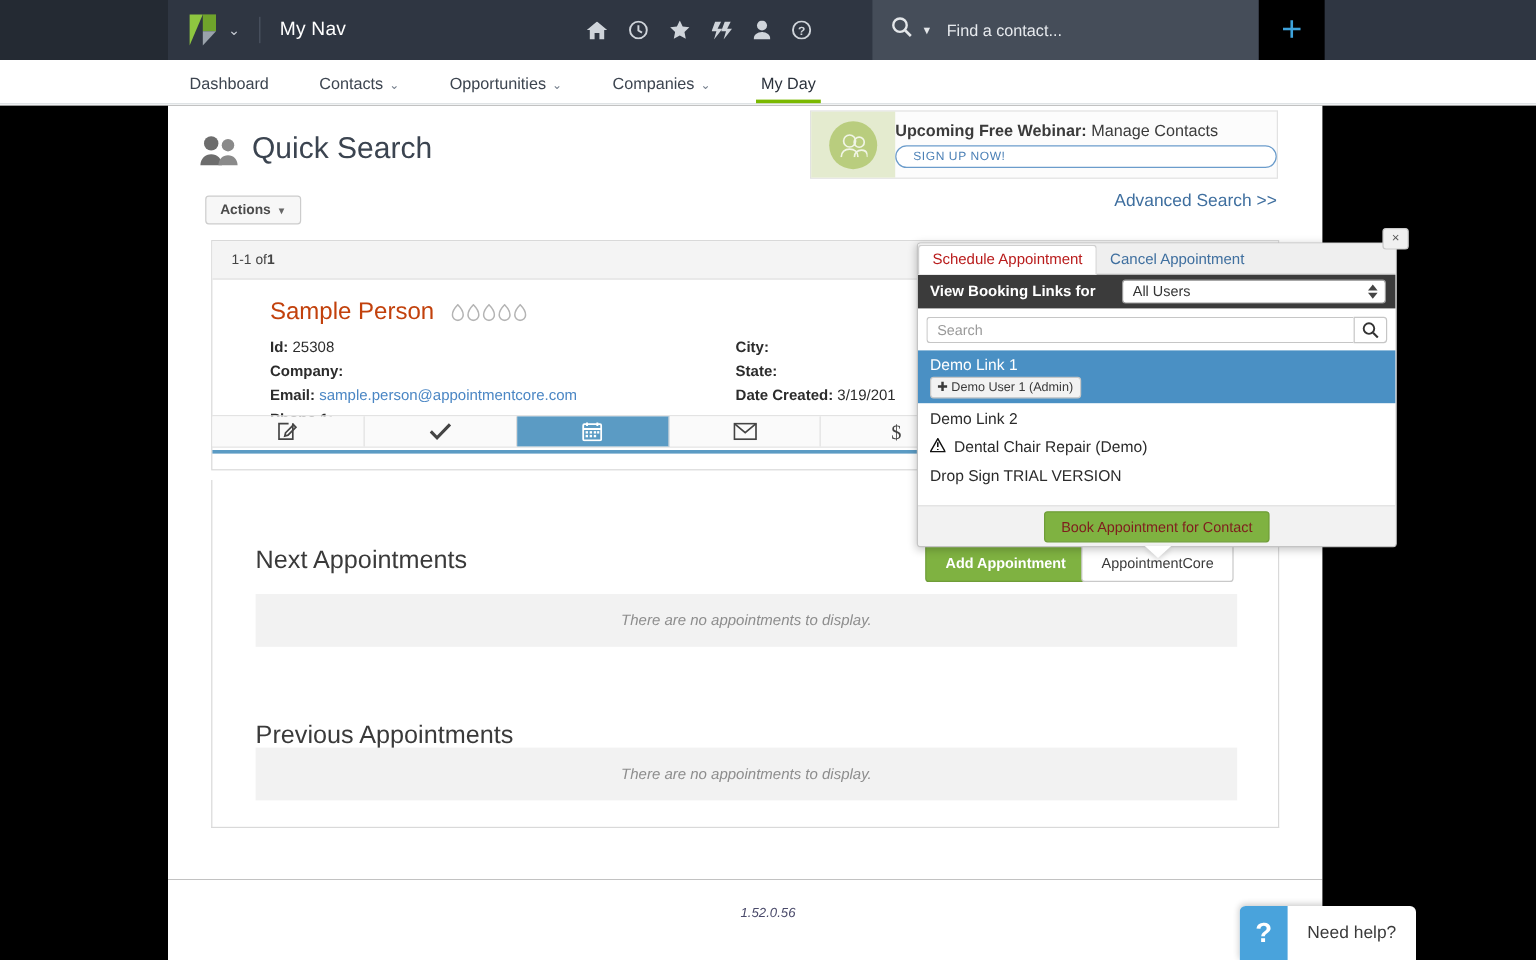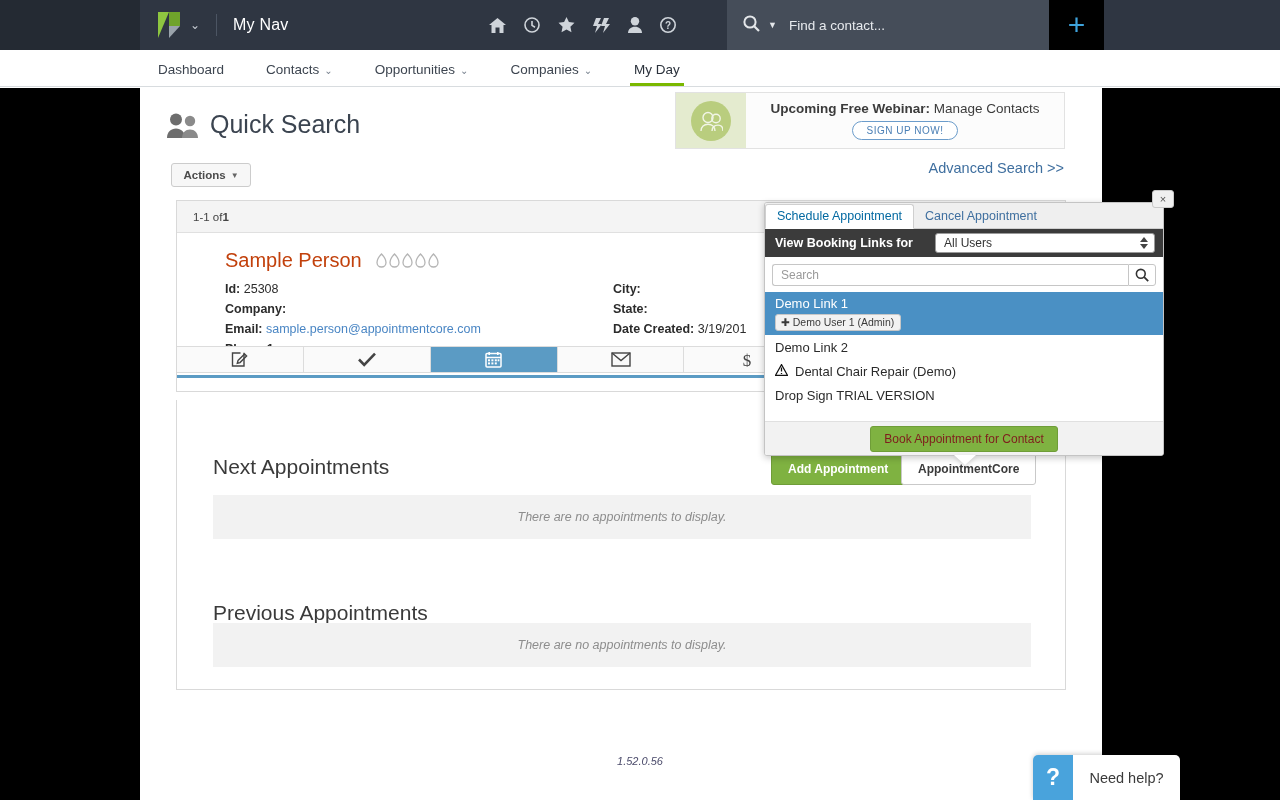--- a/index.html
+++ b/index.html
@@ -85,21 +85,21 @@
     position:absolute; right:38px; top:72px; font-size:14.5px; color:#3f6f9f; cursor:pointer;
   }
 
   
   .webinar {
     position:absolute; left:535px; top:4px; width:390px; height:57px;
     background:#fcfcfc; border:1px solid #e2e2e2; display:flex; align-items:center;
   }
   .webinar-ico-box { width:70px; height:55px; background:#e4ebcf; display:flex; align-items:center; justify-content:center; }
   .webinar-circle { width:40px; height:40px; border-radius:50%; background:#b9cd7e; display:flex; align-items:center; justify-content:center; }
-  .webinar-body { flex:1; display:flex; flex-direction:column; align-items:center; justify-content:center; gap:5px; }
+  .webinar-body { flex:1; display:flex; flex-direction:column; justify-content:center; gap:5px; }
   .webinar-title { font-size:13.5px; color:#3b3b3b; }
   .webinar-title b { font-weight:bold; }
   .webinar-btn {
     border:1px solid #6b9ccb; border-radius:11px; color:#4a7fb5;
     font-size:10px; letter-spacing:.5px; padding:3px 14px; background:#fff; cursor:pointer;
   }
 
   
   .card {
     position:absolute; left:36px; top:112px; width:890px; height:192px;
@@ -145,35 +145,35 @@
   .empty-box {
     background:#f2f2f2; height:44px; display:flex; align-items:center; justify-content:center;
     font-size:12.5px; color:#8d8d8d; font-style:italic;
   }
   .addappt-btn {
     background:#7fb241; border:1px solid #6f9d38; border-radius:3px; color:#fff;
     font-size:12px; font-weight:bold; padding:8px 16px; cursor:pointer;
   }
   .apptcore-btn {
     background:#ffffff; border:1px solid #c9c9c9; border-radius:3px; color:#3a3a3a;
-    font-size:12px; font-weight:bold; padding:8px 16px; cursor:pointer;
+    font-size:12px; font-weight:normal; padding:8px 16px; cursor:pointer;
   }
 
   
   .popover {
     position:absolute; left:764px; top:202px; width:400px; height:254px;
     background:#ffffff; border:1px solid #c4c4c4; border-radius:3px;
     box-shadow:0 2px 7px rgba(0,0,0,.22); overflow:hidden; z-index:40;
   }
   .pop-tabs { height:26px; background:#efefef; border-bottom:1px solid #cfcfcf; display:flex; align-items:flex-end; }
   .pop-tab {
     font-size:12.5px; padding:4px 11px 5px 11px; cursor:pointer; color:#3f6f9f;
   }
   .pop-tab.active {
-    background:#ffffff; color:#0369a1; border:1px solid #cfcfcf; border-bottom:1px solid #ffffff;
+    background:#ffffff; color:#b91c1c; border:1px solid #cfcfcf; border-bottom:1px solid #ffffff;
     margin-bottom:-1px; border-radius:3px 3px 0 0;margin-top:16px;
   }
   .pop-bar {
     height:28px; background:#3b3b3b; display:flex; align-items:center; padding:0 8px 0 10px; gap:22px;
   }
   .pop-bar-label { color:#ffffff; font-size:12.5px; font-weight:bold; white-space:nowrap; }
   .pop-select {
     flex:1; height:20px; background:#fff; border:1px solid #9a9a9a; border-radius:3px;
     display:flex; align-items:center; justify-content:space-between; padding:0 6px 0 8px;
     font-size:12px; color:#333; cursor:pointer;

